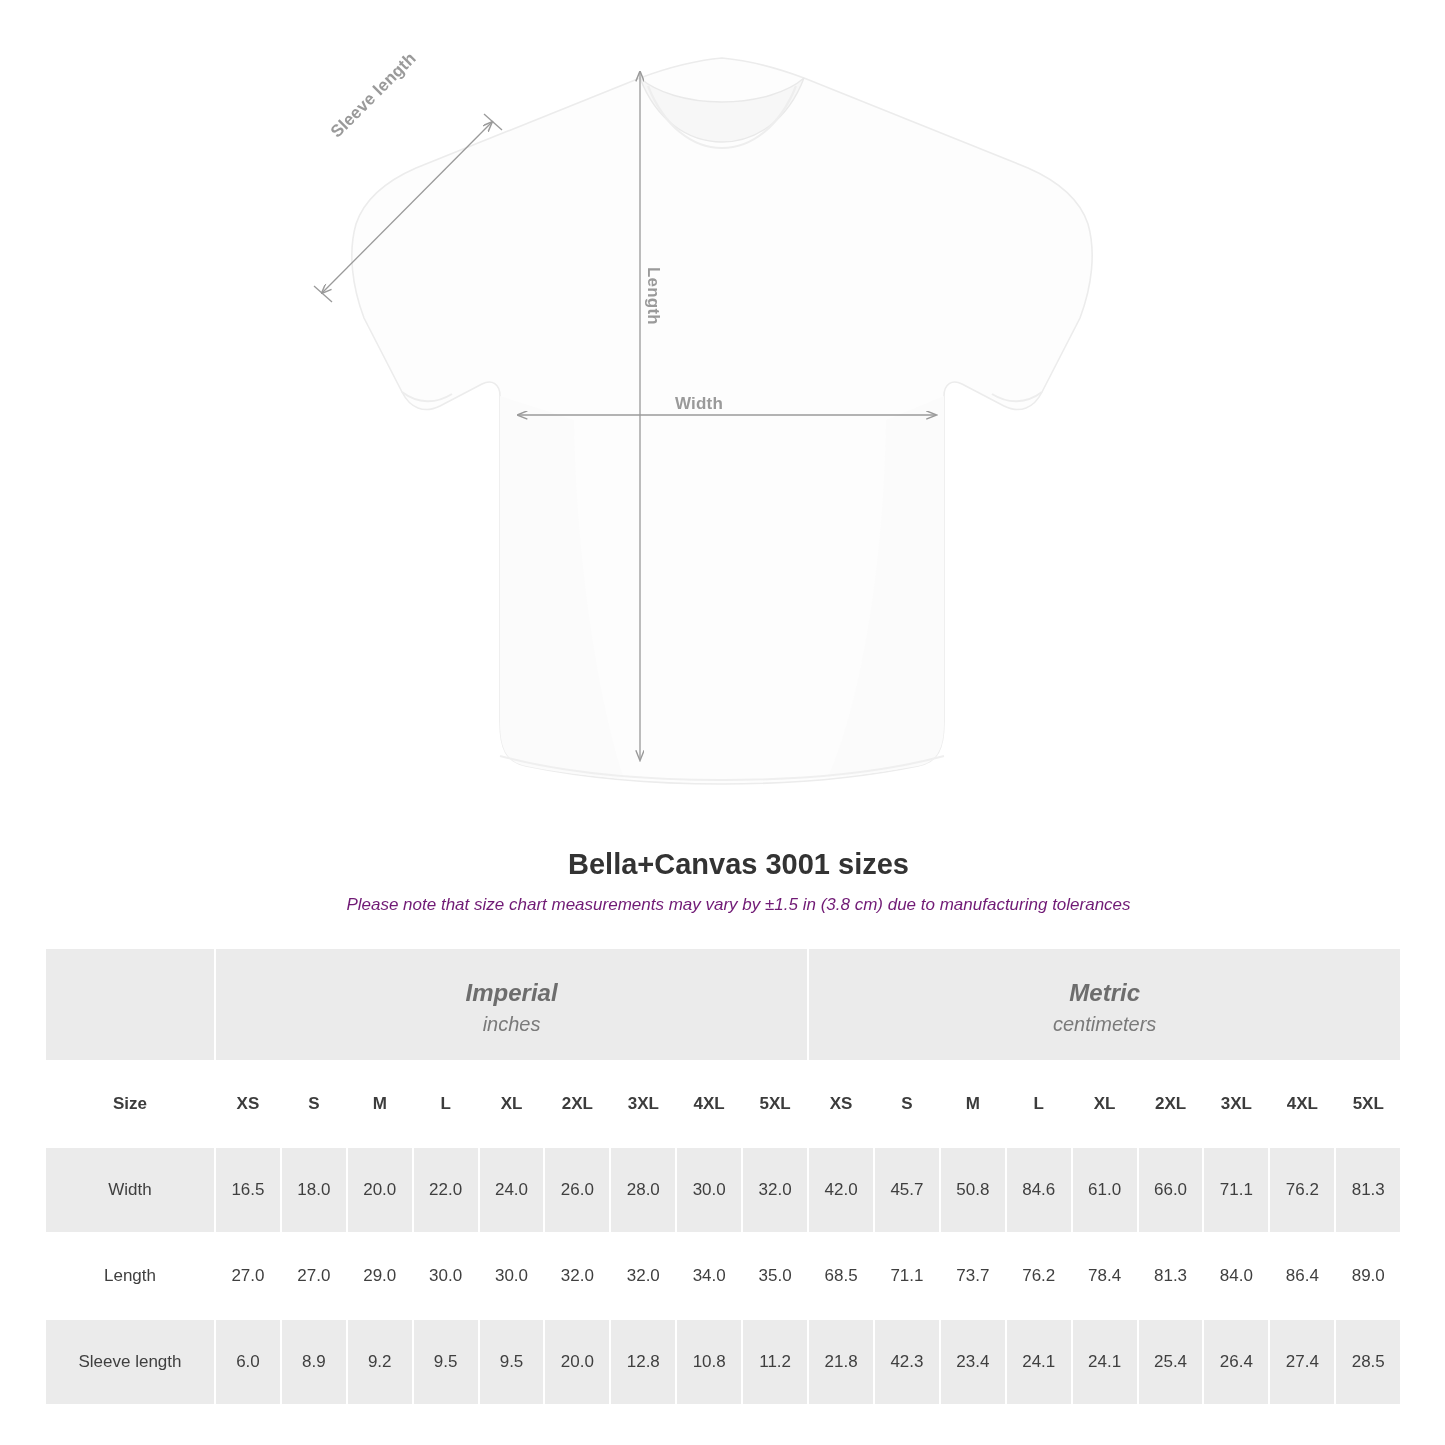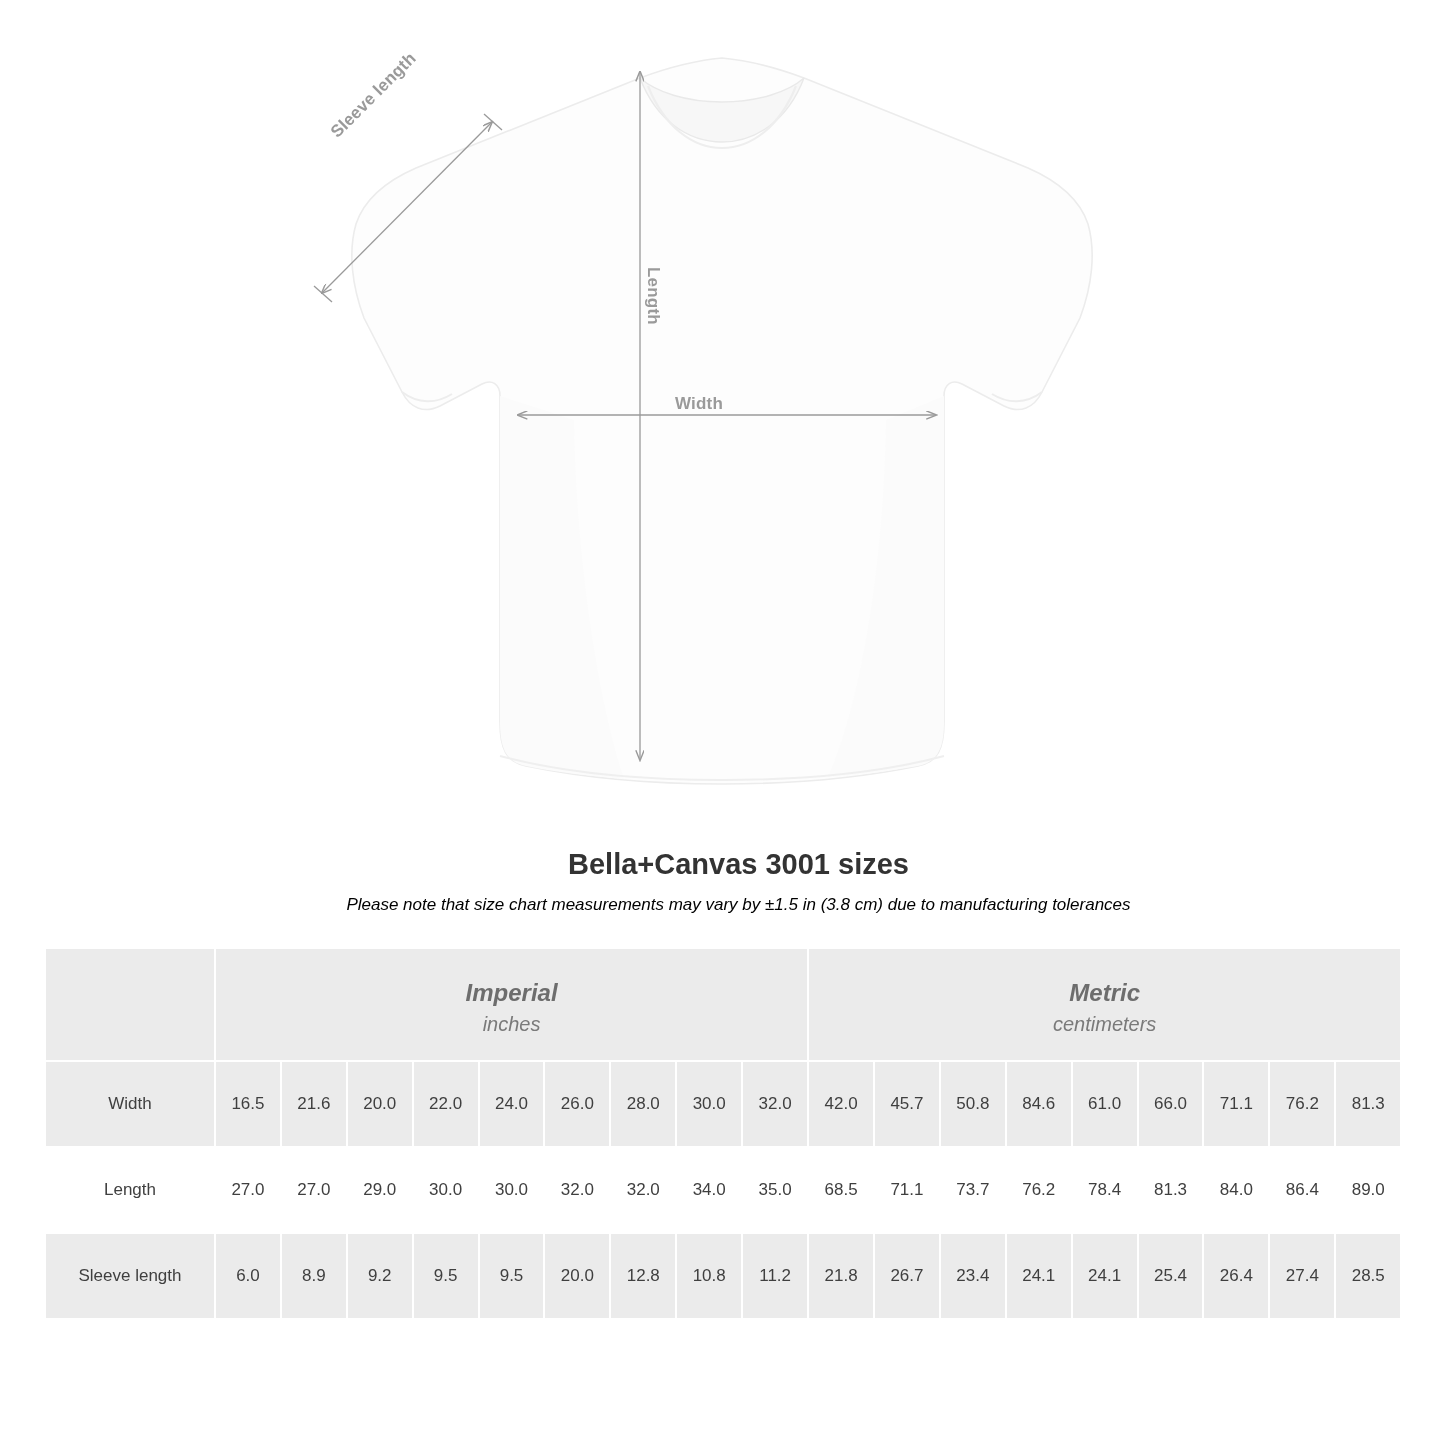--- a/index.html
+++ b/index.html
@@ -64,21 +64,21 @@
   }
   .chart-title {
     font-size: 29px;
     font-weight: bold;
     color: #333333;
     margin: 0;
   }
   .chart-note {
     font-size: 17px;
     font-style: italic;
-    color: #000000;
+    color: #701a75;
     margin: 14px 0 0 0;
   }
 
   
   .table-wrap {
     margin: 32px 44px 0 44px;
   }
   table.size-table {
     border-collapse: collapse;
     width: 1357px;
@@ -243,24 +243,45 @@
           <td class="corner-cell"></td>
           <td colspan="9">
             <div class="unit-name">Imperial</div>
             <div class="unit-sub">inches</div>
           </td>
           <td colspan="9">
             <div class="unit-name">Metric</div>
             <div class="unit-sub">centimeters</div>
           </td>
         </tr>
+      <tr class="header-row">
+            <td class="rowlabel">Size</td>
+            <td>XS</td>
+            <td>S</td>
+            <td>M</td>
+            <td>L</td>
+            <td>XL</td>
+            <td>2XL</td>
+            <td>3XL</td>
+            <td>4XL</td>
+            <td>5XL</td>
+            <td>XS</td>
+            <td>S</td>
+            <td>M</td>
+            <td>L</td>
+            <td>XL</td>
+            <td>2XL</td>
+            <td>3XL</td>
+            <td>4XL</td>
+            <td>5XL</td>
+          </tr>
           <tr class="data-row shaded">
             <td class="rowlabel">Width</td>
             <td>16.5</td>
-            <td>21.6</td>
+            <td>18.0</td>
             <td>20.0</td>
             <td>22.0</td>
             <td>24.0</td>
             <td>26.0</td>
             <td>28.0</td>
             <td>30.0</td>
             <td>32.0</td>
             <td>42.0</td>
             <td>45.7</td>
             <td>50.8</td>
@@ -297,21 +318,21 @@
             <td>6.0</td>
             <td>8.9</td>
             <td>9.2</td>
             <td>9.5</td>
             <td>9.5</td>
             <td>20.0</td>
             <td>12.8</td>
             <td>10.8</td>
             <td>11.2</td>
             <td>21.8</td>
-            <td>26.7</td>
+            <td>42.3</td>
             <td>23.4</td>
             <td>24.1</td>
             <td>24.1</td>
             <td>25.4</td>
             <td>26.4</td>
             <td>27.4</td>
             <td>28.5</td>
           </tr>
         </tbody>
     </table>

